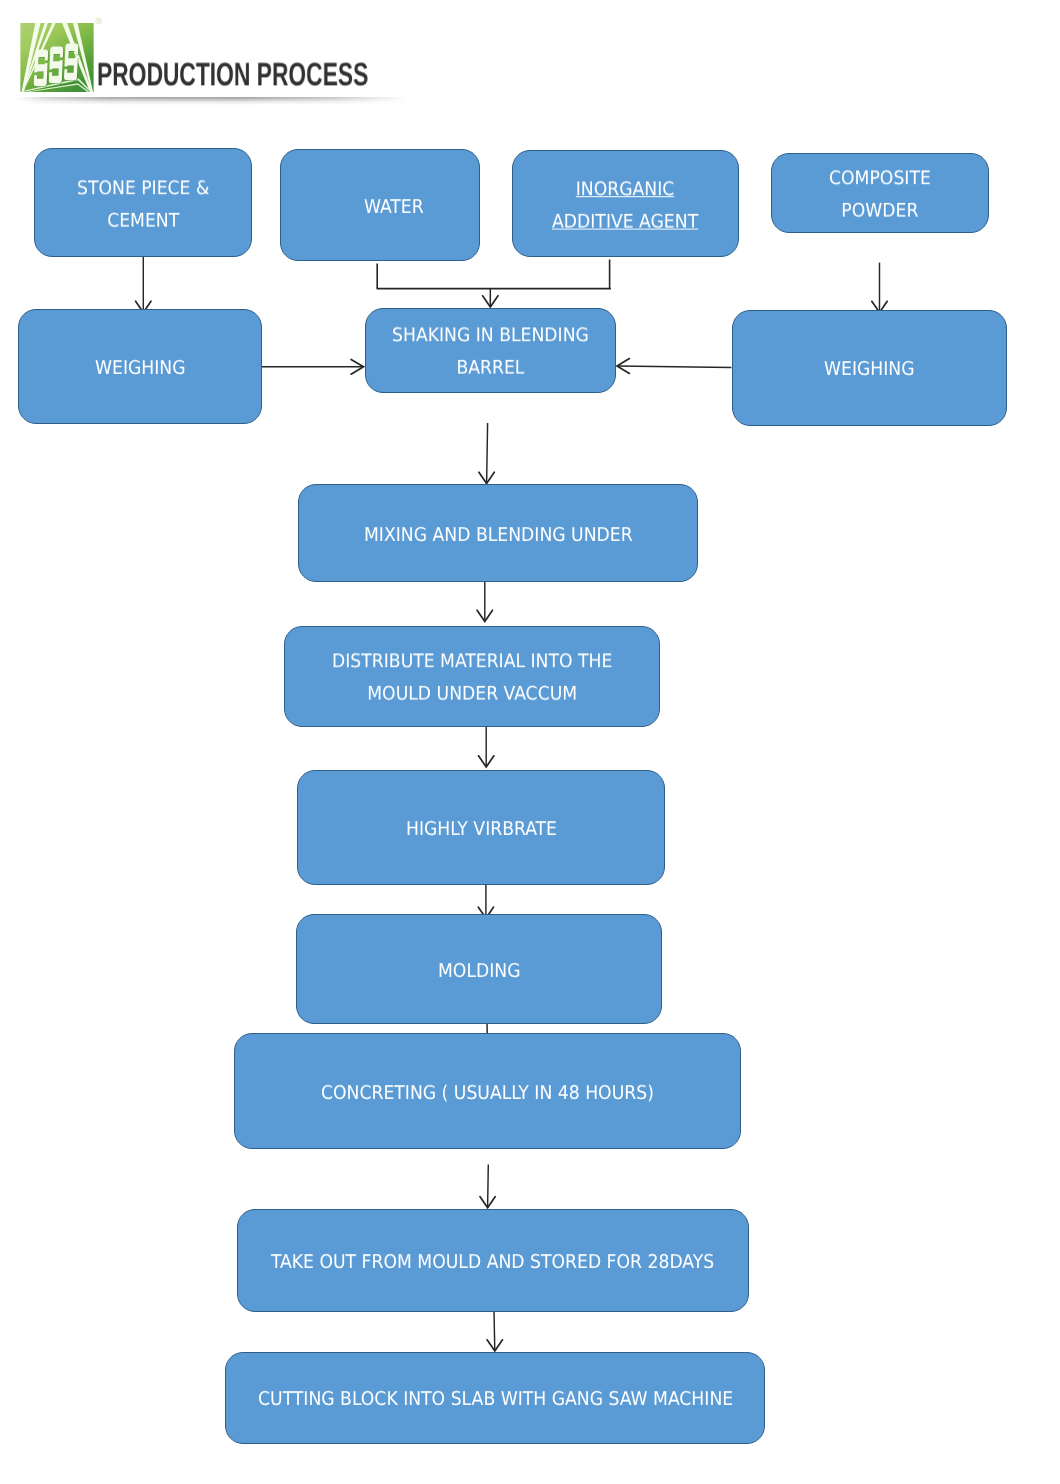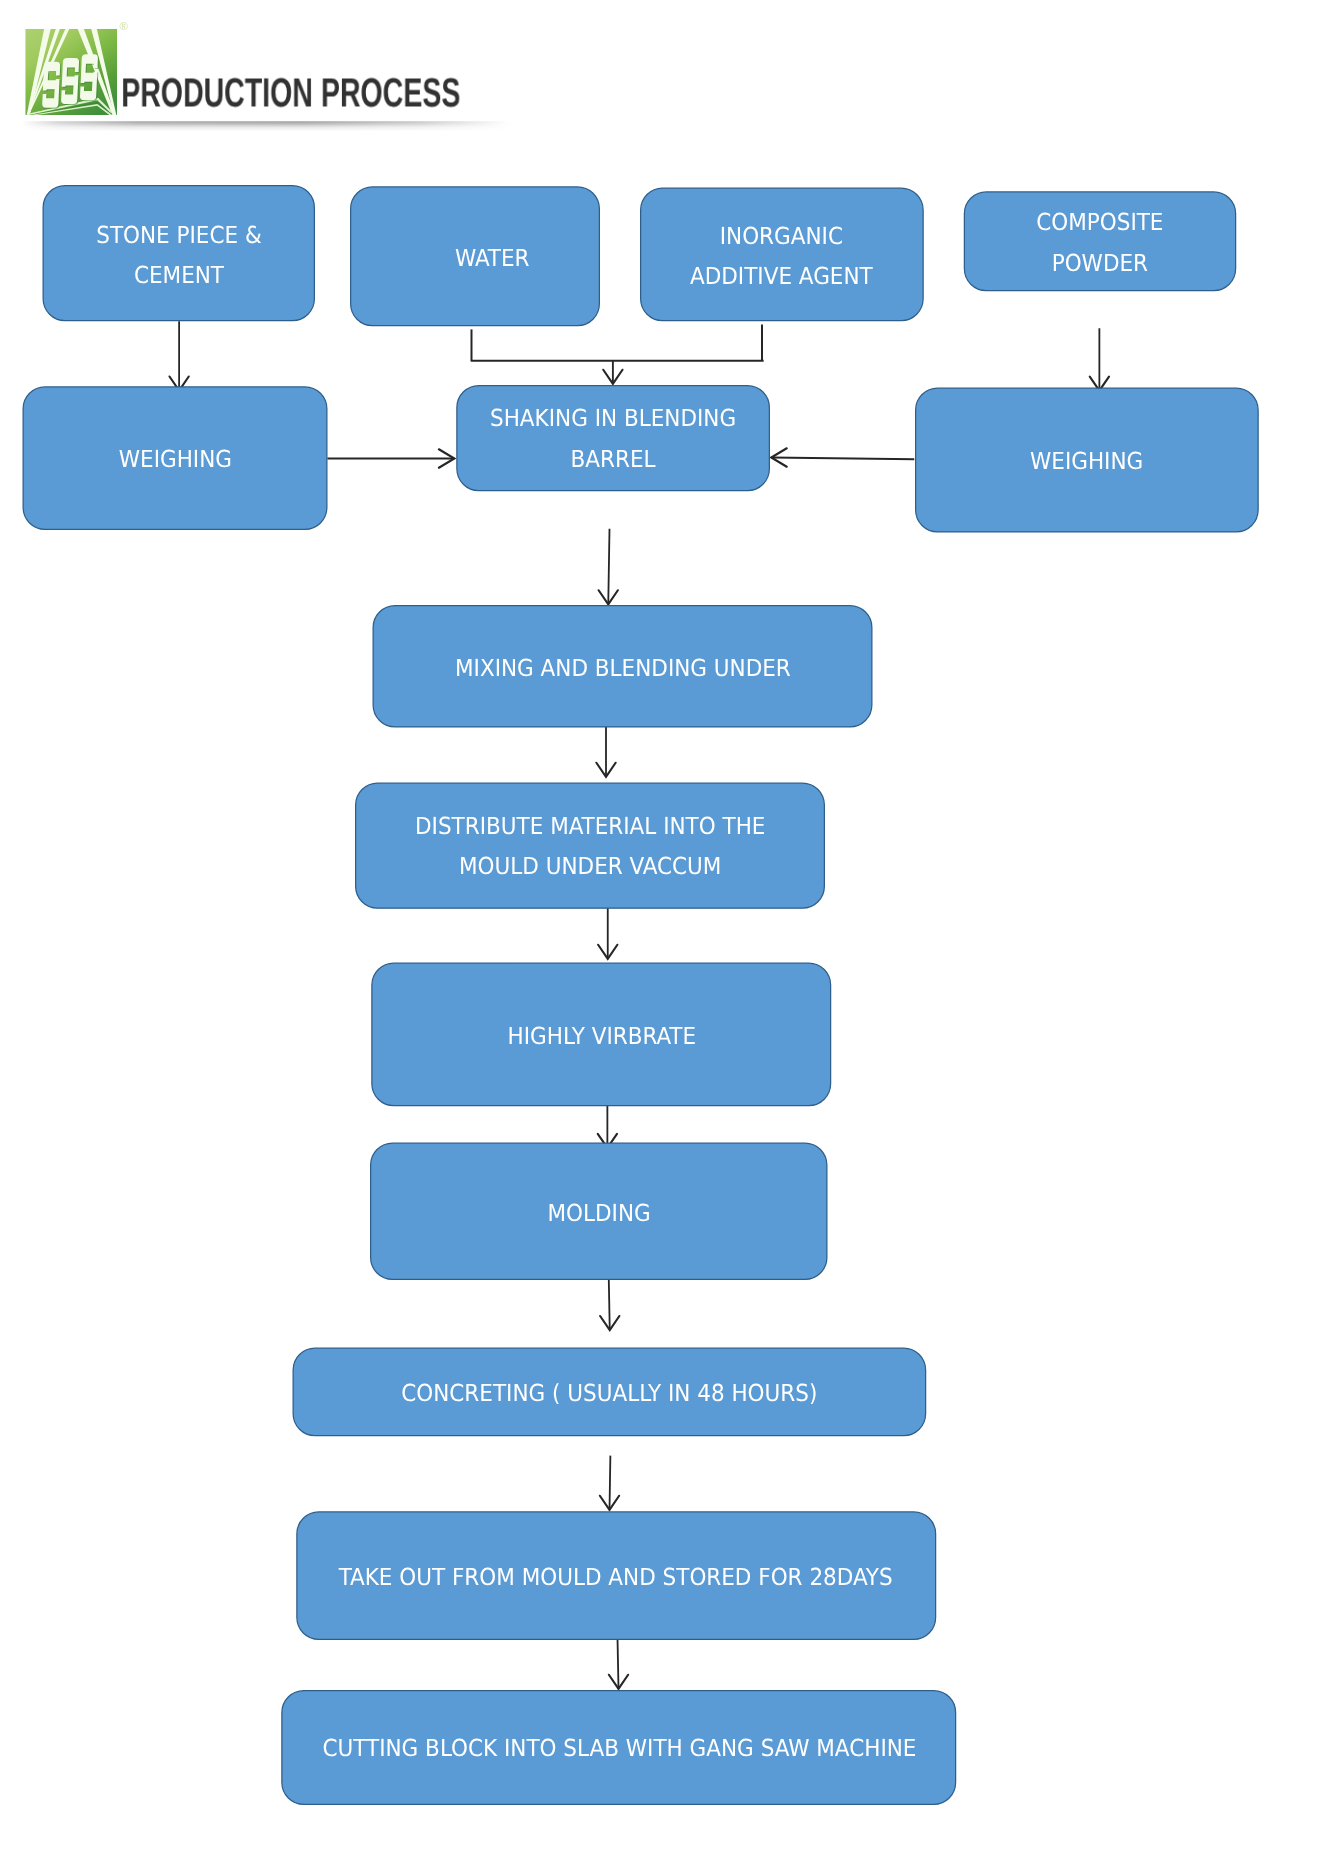--- a/index.html
+++ b/index.html
@@ -181,21 +181,21 @@
         <span>
           <div class="ln">STONE PIECE &amp;</div>
           <div class="ln">CEMENT</div>
         </span>
       </div>
       <div class="box" style="left: 279.9px; top: 149.4px; width: 200.6px; height: 112.1px; padding-left: 28px;">
         <span>
           <div class="ln">WATER</div>
         </span>
       </div>
-      <div class="box" style="left: 512.3px; top: 149.9px; width: 226.5px; height: 107.6px;">
+      <div class="box" style="left: 512.3px; top: 149.9px; width: 226.5px; height: 107.6px; text-decoration: underline;">
         <span>
           <div class="ln">INORGANIC</div>
           <div class="ln">ADDITIVE AGENT</div>
         </span>
       </div>
       <div class="box" style="left: 771px; top: 152.7px; width: 217.9px; height: 80px;">
         <span>
           <div class="ln">COMPOSITE</div>
           <div class="ln">POWDER</div>
         </span>
@@ -230,21 +230,21 @@
       <div class="box" style="left: 297.2px; top: 769.7px; width: 368.2px; height: 115px;">
         <span>
           <div class="ln">HIGHLY VIRBRATE</div>
         </span>
       </div>
       <div class="box" style="left: 295.9px; top: 914px; width: 366.3px; height: 109.5px;">
         <span>
           <div class="ln">MOLDING</div>
         </span>
       </div>
-      <div class="box" style="left: 234.3px; top: 1078px; width: 507.2px; height: 71px; text-align: center;">
+      <div class="box" style="left: 234.3px; top: 1033px; width: 507.2px; height: 116px; text-align: center;">
         <span>
           <div class="ln">CONCRETING ( USUALLY IN 48 HOURS)</div>
         </span>
       </div>
       <div class="box" style="left: 236.6px; top: 1209.3px; width: 512.8px; height: 102.6px;">
         <span>
           <div class="ln">TAKE OUT FROM MOULD AND STORED FOR 28DAYS</div>
         </span>
       </div>
       <div class="box" style="left: 224.8px; top: 1351.5px; width: 540.7px; height: 92.2px;">

